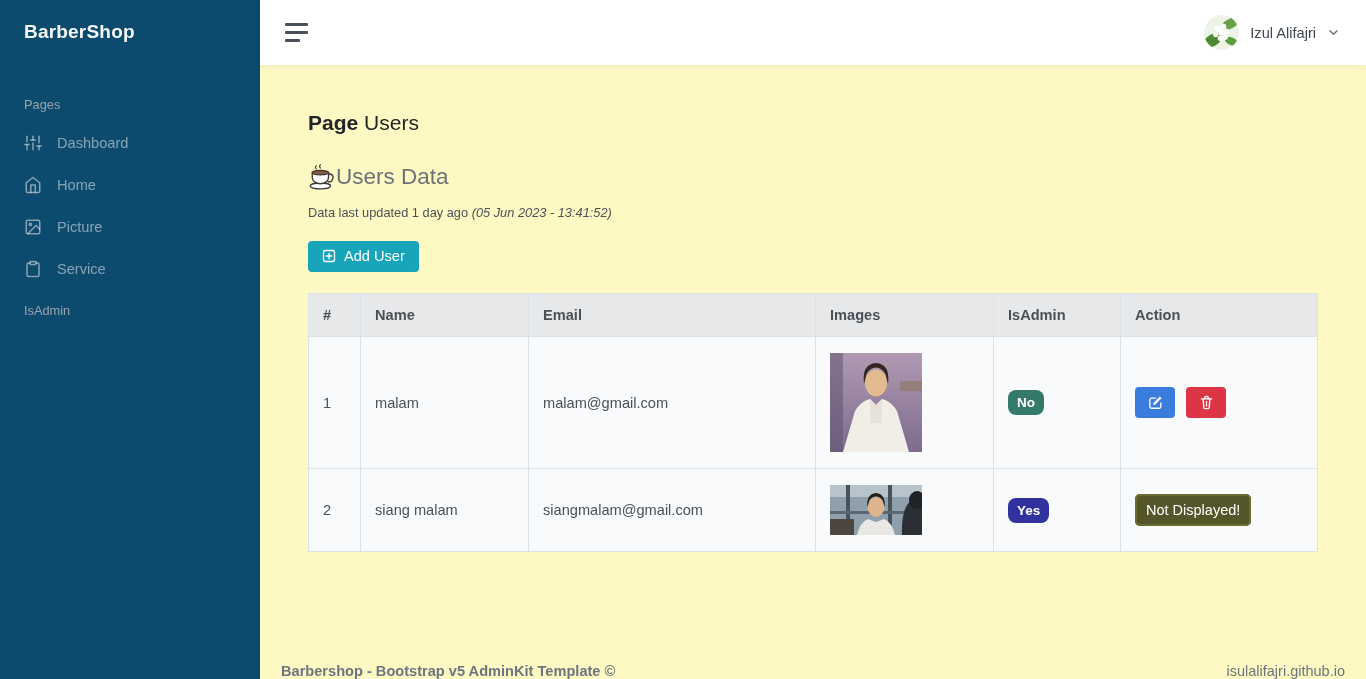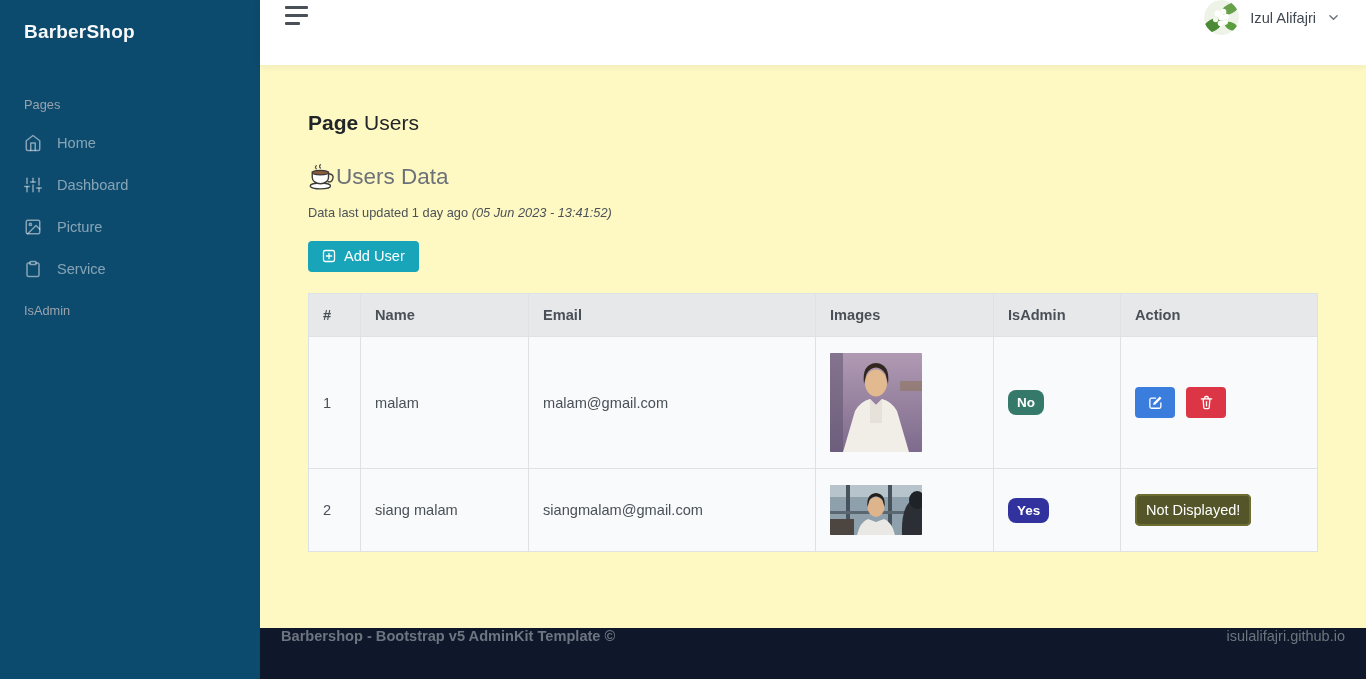--- a/index.html
+++ b/index.html
@@ -35,21 +35,21 @@
     color:#e9ecef;
     border-left-color:#3b7ddd;
     background:linear-gradient(90deg, rgba(59,125,221,.16), rgba(59,125,221,.07) 55%, rgba(59,125,221,0));
   }
 
   
   .main-col { flex:1; display:flex; flex-direction:column; height:100%; }
 
   .navbar {
     height:65px; background:#fff; flex:0 0 65px;
-    display:flex; align-items:flex-start; justify-content:space-between;
+    display:flex; align-items:center; justify-content:space-between;
     padding:0 26px 0 23px; box-shadow:0 1px 8px rgba(33,37,41,.08);
     position:relative; z-index:2;
   }
   .hamburger { display:flex; flex-direction:column; gap:5px; cursor:pointer; padding:6px 2px; }
   .hamburger span { display:block; height:3px; background:#495057; border-radius:1px; }
   .hamburger span:nth-child(1){ width:23px; }
   .hamburger span:nth-child(2){ width:23px; }
   .hamburger span:nth-child(3){ width:15px; }
 
   .user-menu { display:flex; align-items:center; gap:11px; cursor:pointer; }
@@ -105,59 +105,59 @@
   .btn-edit { background:#3b7ddd; margin-right:11px; }
   .btn-del  { background:#dc3545; }
   .btn-icon svg { width:15px; height:15px; }
 
   .note { margin:22px 0 0; font-size:12.8px; color:#495057; }
   .note b { color:#343a40; font-style:normal; }
   .note em { font-style:italic; }
 
   
   .footer {
-    flex:0 0 51px; background:#0f172a;
-    display:flex; align-items:flex-start; justify-content:space-between;
+    flex:0 0 51px; background:#fef9c3;
+    display:flex; align-items:flex-end; justify-content:space-between;
     padding:0 21px;
   }
   .footer .left  { font-size:14.6px; font-weight:700; color:#6d7580; }
   .footer .right { font-size:14.5px; color:#6c757d; }
 
   .row-img { display:block; border-radius:1px; }
 </style>
 </head>
 <body>
 
 <div class="app">
 
   <aside class="sidebar">
     <div class="brand">BarberShop</div>
 
     <div class="sidebar-header">Pages</div>
 
-    <div class="side-item">
-      <svg viewBox="0 0 24 24" fill="none" stroke="currentColor" stroke-width="2" stroke-linecap="round" stroke-linejoin="round">
-          <path d="M3 9l9-7 9 7v11a2 2 0 0 1-2 2H5a2 2 0 0 1-2-2z"></path>
-          <polyline points="9 22 9 12 15 12 15 22"></polyline>
-        </svg>
-      <span>Home</span>
-    </div>
     <div class="side-item">
       <svg viewBox="0 0 24 24" fill="none" stroke="currentColor" stroke-width="2" stroke-linecap="round" stroke-linejoin="round">
           <line x1="4" y1="21" x2="4" y2="14"></line>
           <line x1="4" y1="10" x2="4" y2="3"></line>
           <line x1="12" y1="21" x2="12" y2="12"></line>
           <line x1="12" y1="8" x2="12" y2="3"></line>
           <line x1="20" y1="21" x2="20" y2="16"></line>
           <line x1="20" y1="12" x2="20" y2="3"></line>
           <line x1="1" y1="14" x2="7" y2="14"></line>
           <line x1="9" y1="8" x2="15" y2="8"></line>
           <line x1="17" y1="16" x2="23" y2="16"></line>
         </svg>
       <span>Dashboard</span>
+    </div>
+    <div class="side-item">
+      <svg viewBox="0 0 24 24" fill="none" stroke="currentColor" stroke-width="2" stroke-linecap="round" stroke-linejoin="round">
+          <path d="M3 9l9-7 9 7v11a2 2 0 0 1-2 2H5a2 2 0 0 1-2-2z"></path>
+          <polyline points="9 22 9 12 15 12 15 22"></polyline>
+        </svg>
+      <span>Home</span>
     </div>
     <div class="side-item">
       <svg viewBox="0 0 24 24" fill="none" stroke="currentColor" stroke-width="2" stroke-linecap="round" stroke-linejoin="round">
           <rect x="3" y="3" width="18" height="18" rx="2" ry="2"></rect>
           <circle cx="8.5" cy="8.5" r="1.5"></circle>
           <polyline points="21 15 16 10 5 21"></polyline>
         </svg>
       <span>Picture</span>
     </div>
     <div class="side-item">

